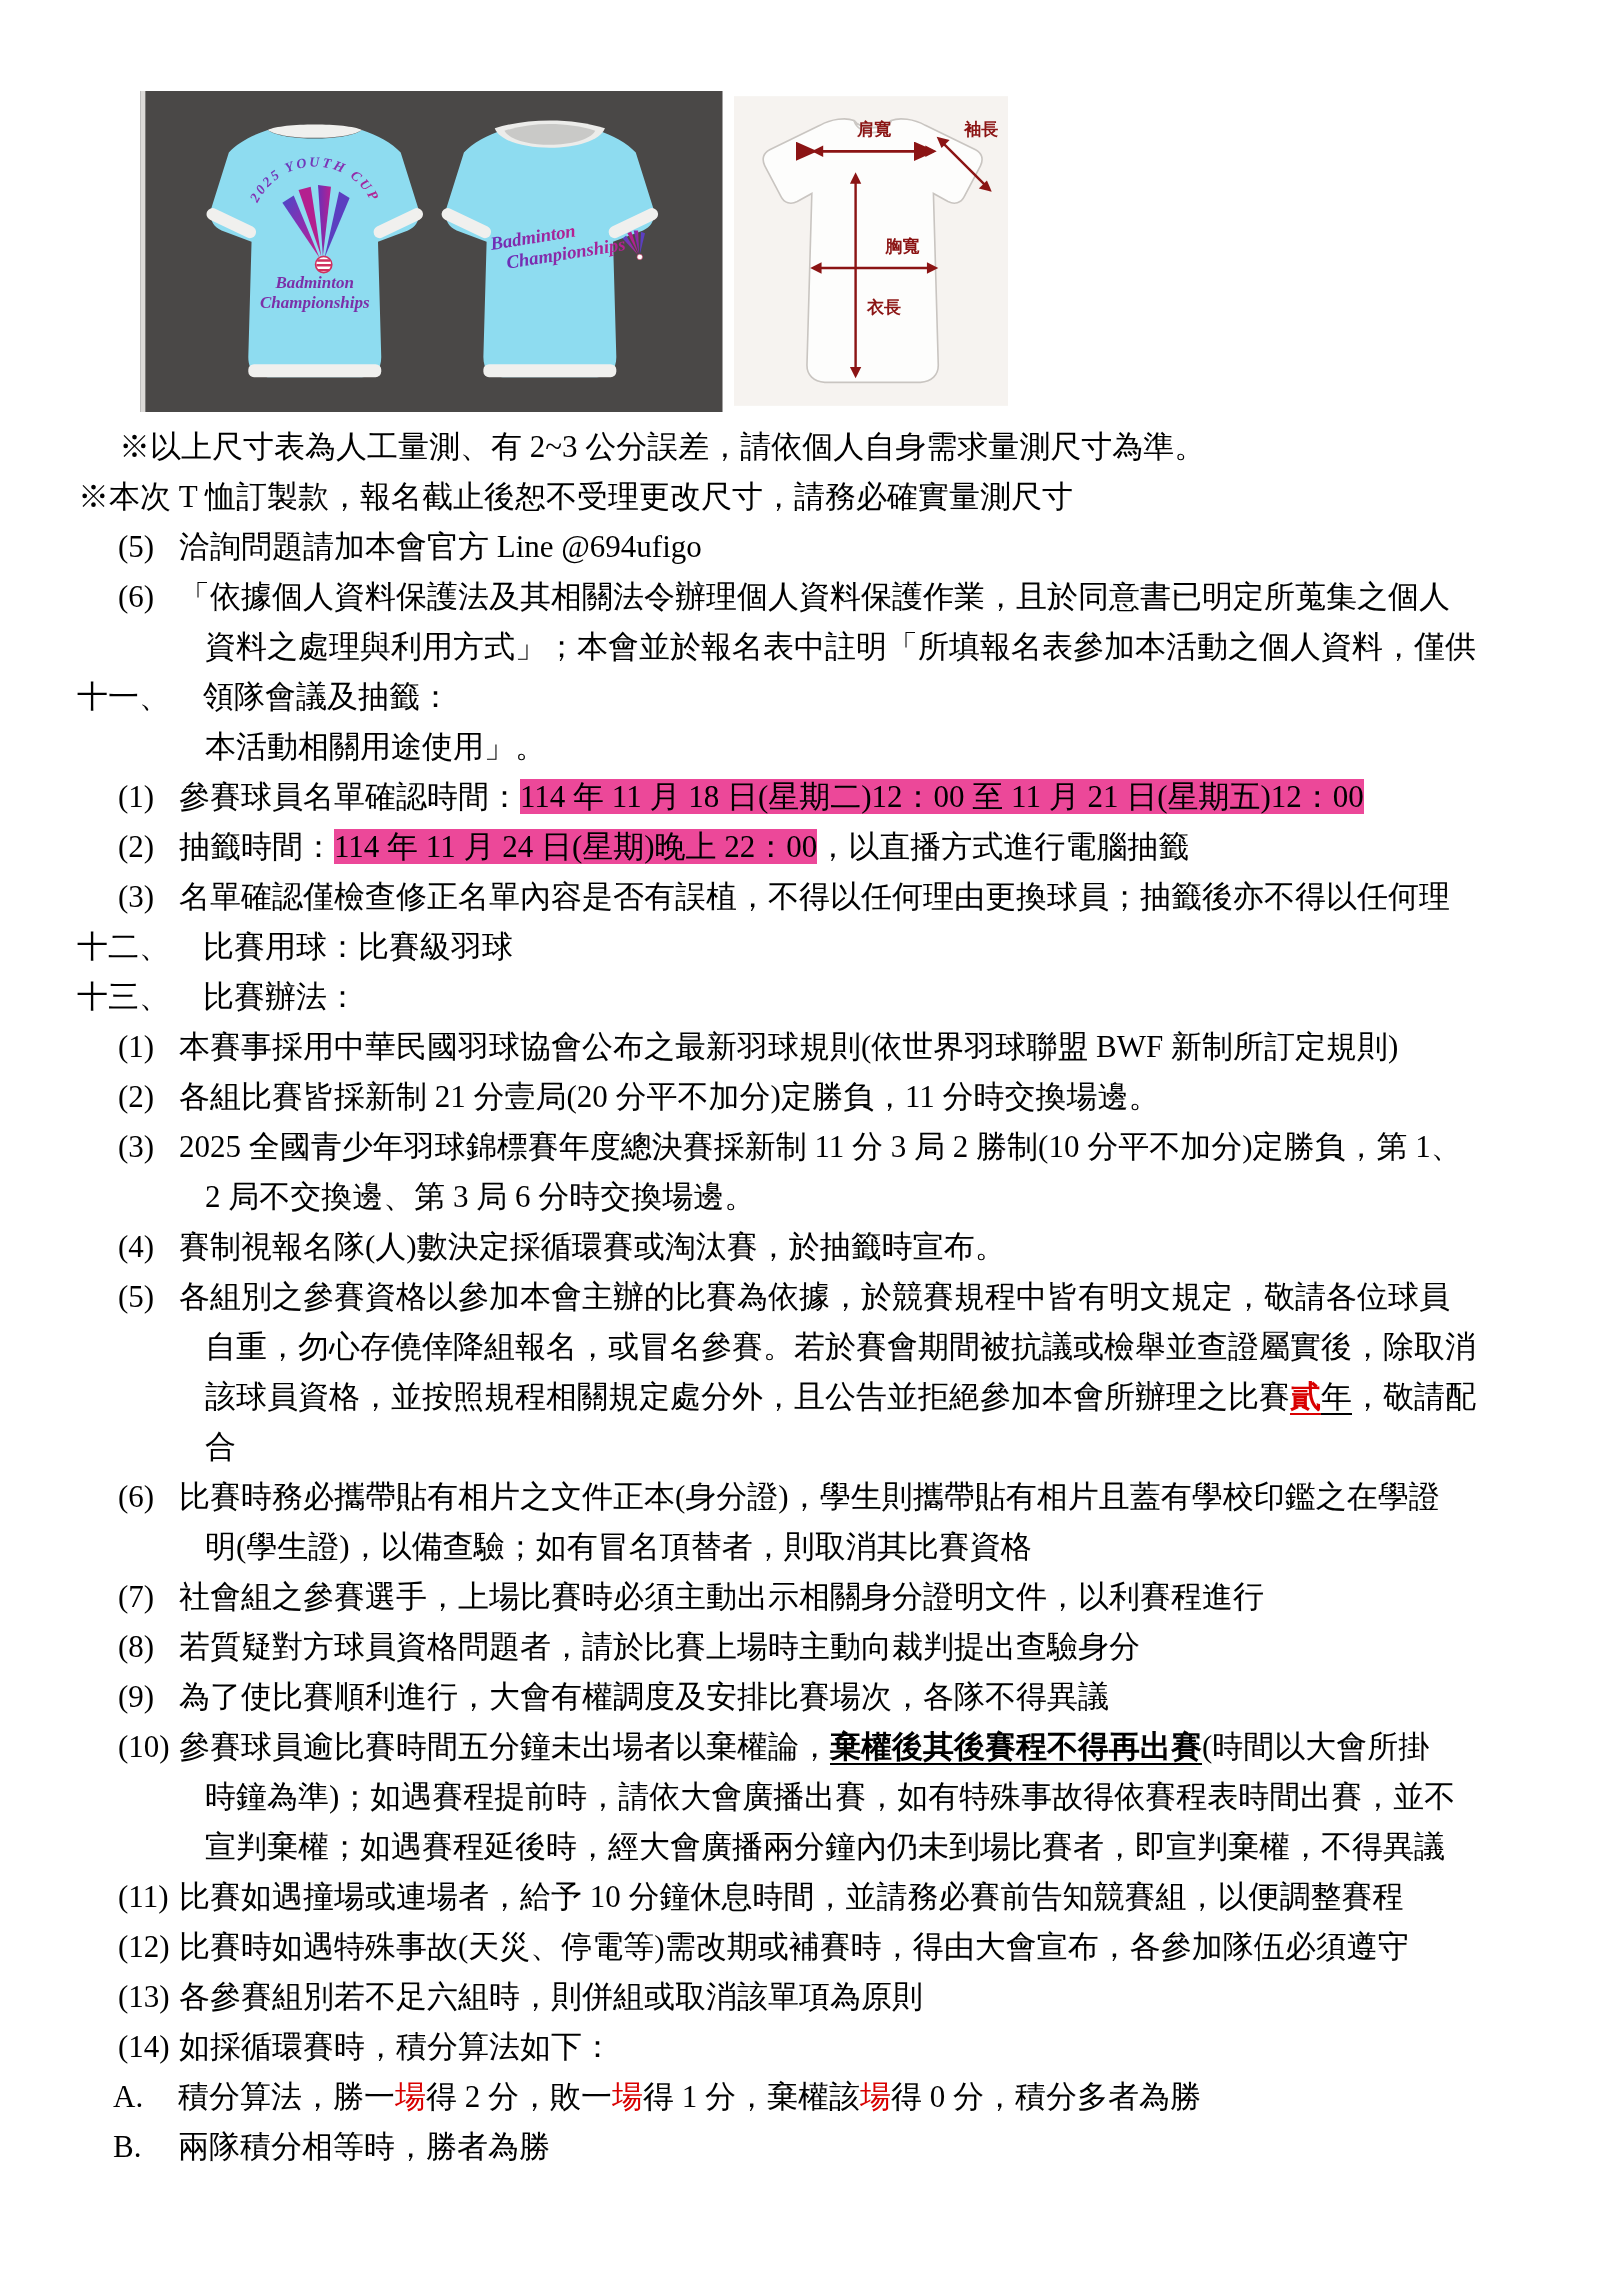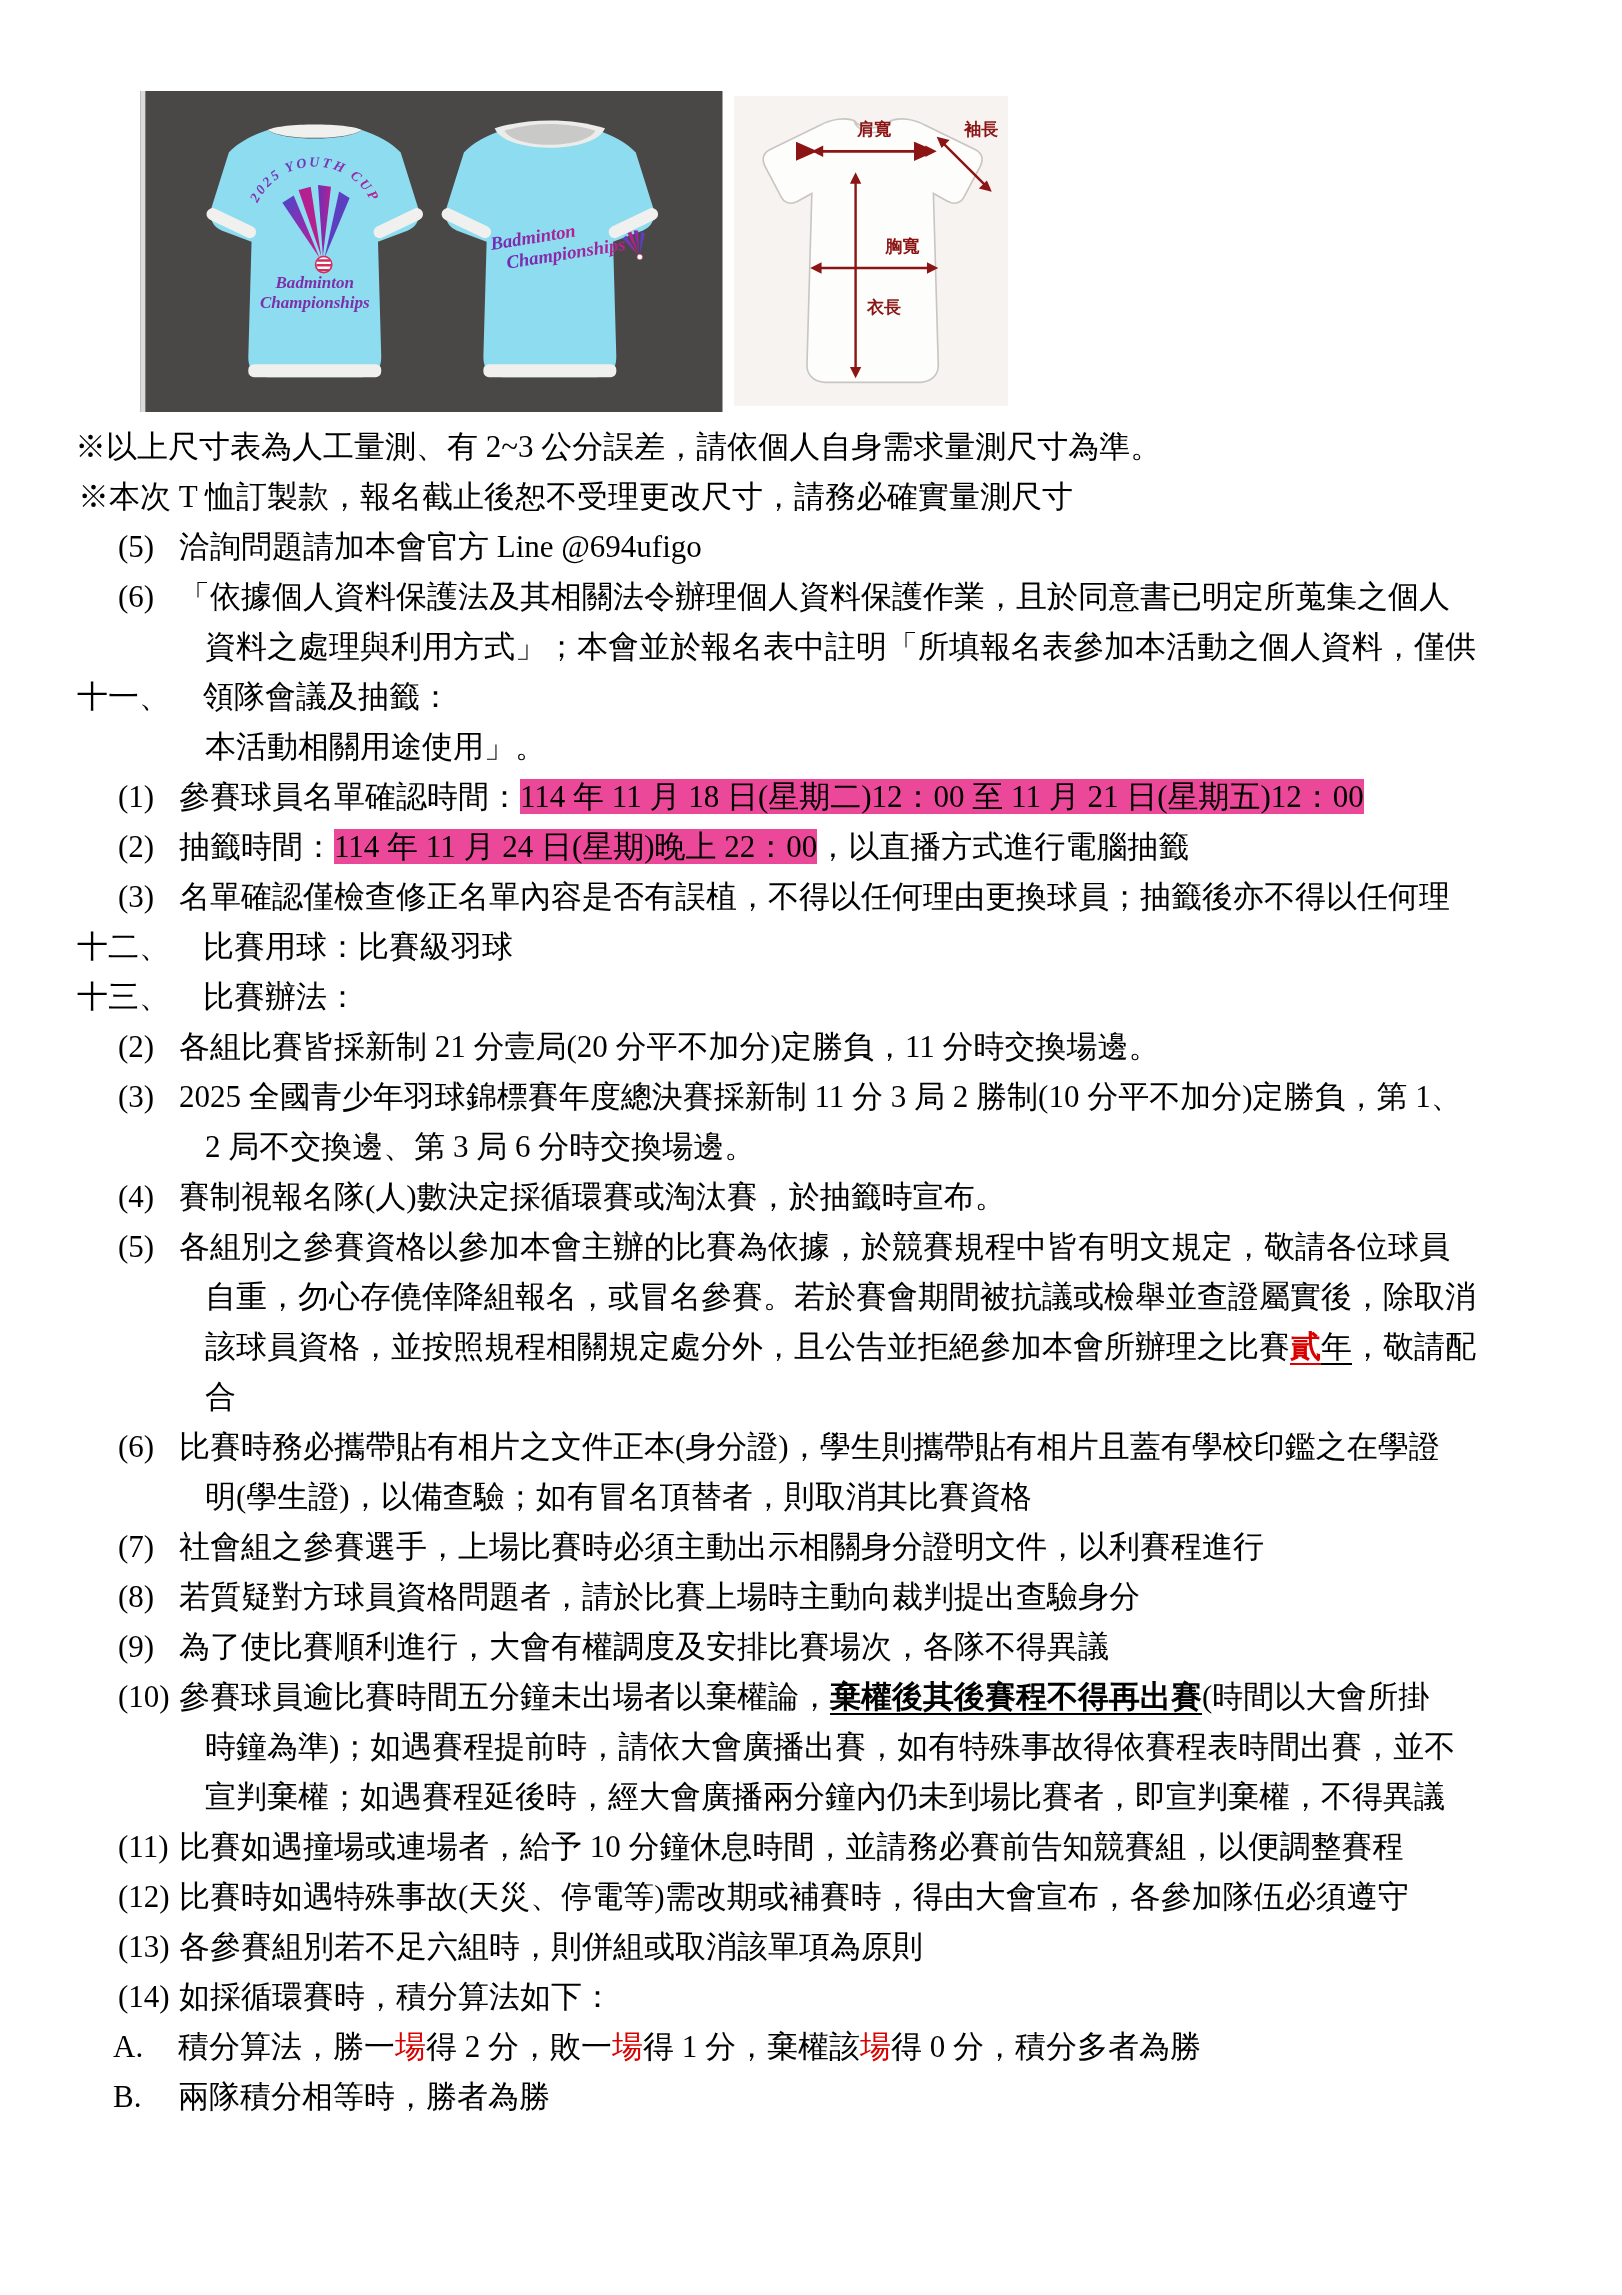--- a/index.html
+++ b/index.html
@@ -7,21 +7,21 @@
     width:1623px;height:2295px;position:relative;background:#ffffff;overflow:hidden;
     font-family:"Liberation Serif","DejaVu Serif",serif;color:#000;
   }
   
   .figure-photo{position:absolute;left:140px;top:91px;width:583px;height:321px;}
   .figure-diagram{position:absolute;left:734px;top:96px;width:274px;height:310px;}
   .figure-photo svg,.figure-diagram svg{display:block;width:100%;height:100%;}
   
   #doc-lines{position:absolute;left:0;top:422px;width:1623px;}
   .line{height:50px;line-height:50px;font-size:31px;white-space:nowrap;}
-  .ind-flush{padding-left:75px;}
+  .ind-flush{padding-left:119px;}
   .ind-note2{padding-left:78px;}
   .ind-item{padding-left:118px;}
   .ind-cont{padding-left:205px;}
   .ind-header{padding-left:77px;}
   .ind-sub{padding-left:113px;}
   .lbl{display:inline-block;}
   .ind-item .lbl{width:61px;}
   .ind-header .lbl{width:126px;}
   .ind-sub .lbl{width:65px;}
   .seg-hl{background:#ec4899;}
@@ -141,20 +141,21 @@
     <div class="line ind-item"><span class="lbl">(5)</span><span>洽詢問題請加本會官方 Line @694ufigo</span></div>
     <div class="line ind-item"><span class="lbl">(6)</span><span>「依據個人資料保護法及其相關法令辦理個人資料保護作業，且於同意書已明定所蒐集之個人</span></div>
     <div class="line ind-cont"><span>資料之處理與利用方式」；本會並於報名表中註明「所填報名表參加本活動之個人資料，僅供</span></div>
     <div class="line ind-header"><span class="lbl">十一、</span><span>領隊會議及抽籤：</span></div>
     <div class="line ind-cont"><span>本活動相關用途使用」。</span></div>
     <div class="line ind-item"><span class="lbl">(1)</span><span>參賽球員名單確認時間：</span><span class="seg-hl">114 年 11 月 18 日(星期二)12：00 至 11 月 21 日(星期五)12：00</span></div>
     <div class="line ind-item"><span class="lbl">(2)</span><span>抽籤時間：</span><span class="seg-hl">114 年 11 月 24 日(星期)晚上 22：00</span><span>，以直播方式進行電腦抽籤</span></div>
     <div class="line ind-item"><span class="lbl">(3)</span><span>名單確認僅檢查修正名單內容是否有誤植，不得以任何理由更換球員；抽籤後亦不得以任何理</span></div>
     <div class="line ind-header"><span class="lbl">十二、</span><span>比賽用球：比賽級羽球</span></div>
     <div class="line ind-header"><span class="lbl">十三、</span><span>比賽辦法：</span></div>
+    <div class="line ind-item"><span class="lbl">(1)</span><span>本賽事採用中華民國羽球協會公布之最新羽球規則(依世界羽球聯盟 BWF 新制所訂定規則)</span></div>
     <div class="line ind-item"><span class="lbl">(2)</span><span>各組比賽皆採新制 21 分壹局(20 分平不加分)定勝負，11 分時交換場邊。</span></div>
     <div class="line ind-item"><span class="lbl">(3)</span><span>2025 全國青少年羽球錦標賽年度總決賽採新制 11 分 3 局 2 勝制(10 分平不加分)定勝負，第 1、</span></div>
     <div class="line ind-cont"><span>2 局不交換邊、第 3 局 6 分時交換場邊。</span></div>
     <div class="line ind-item"><span class="lbl">(4)</span><span>賽制視報名隊(人)數決定採循環賽或淘汰賽，於抽籤時宣布。</span></div>
     <div class="line ind-item"><span class="lbl">(5)</span><span>各組別之參賽資格以參加本會主辦的比賽為依據，於競賽規程中皆有明文規定，敬請各位球員</span></div>
     <div class="line ind-cont"><span>自重，勿心存僥倖降組報名，或冒名參賽。若於賽會期間被抗議或檢舉並查證屬實後，除取消</span></div>
     <div class="line ind-cont"><span>該球員資格，並按照規程相關規定處分外，且公告並拒絕參加本會所辦理之比賽</span><span class="seg-redu">貳</span><span class="seg-u">年</span><span>，敬請配</span></div>
     <div class="line ind-cont"><span>合</span></div>
     <div class="line ind-item"><span class="lbl">(6)</span><span>比賽時務必攜帶貼有相片之文件正本(身分證)，學生則攜帶貼有相片且蓋有學校印鑑之在學證</span></div>
     <div class="line ind-cont"><span>明(學生證)，以備查驗；如有冒名頂替者，則取消其比賽資格</span></div>

